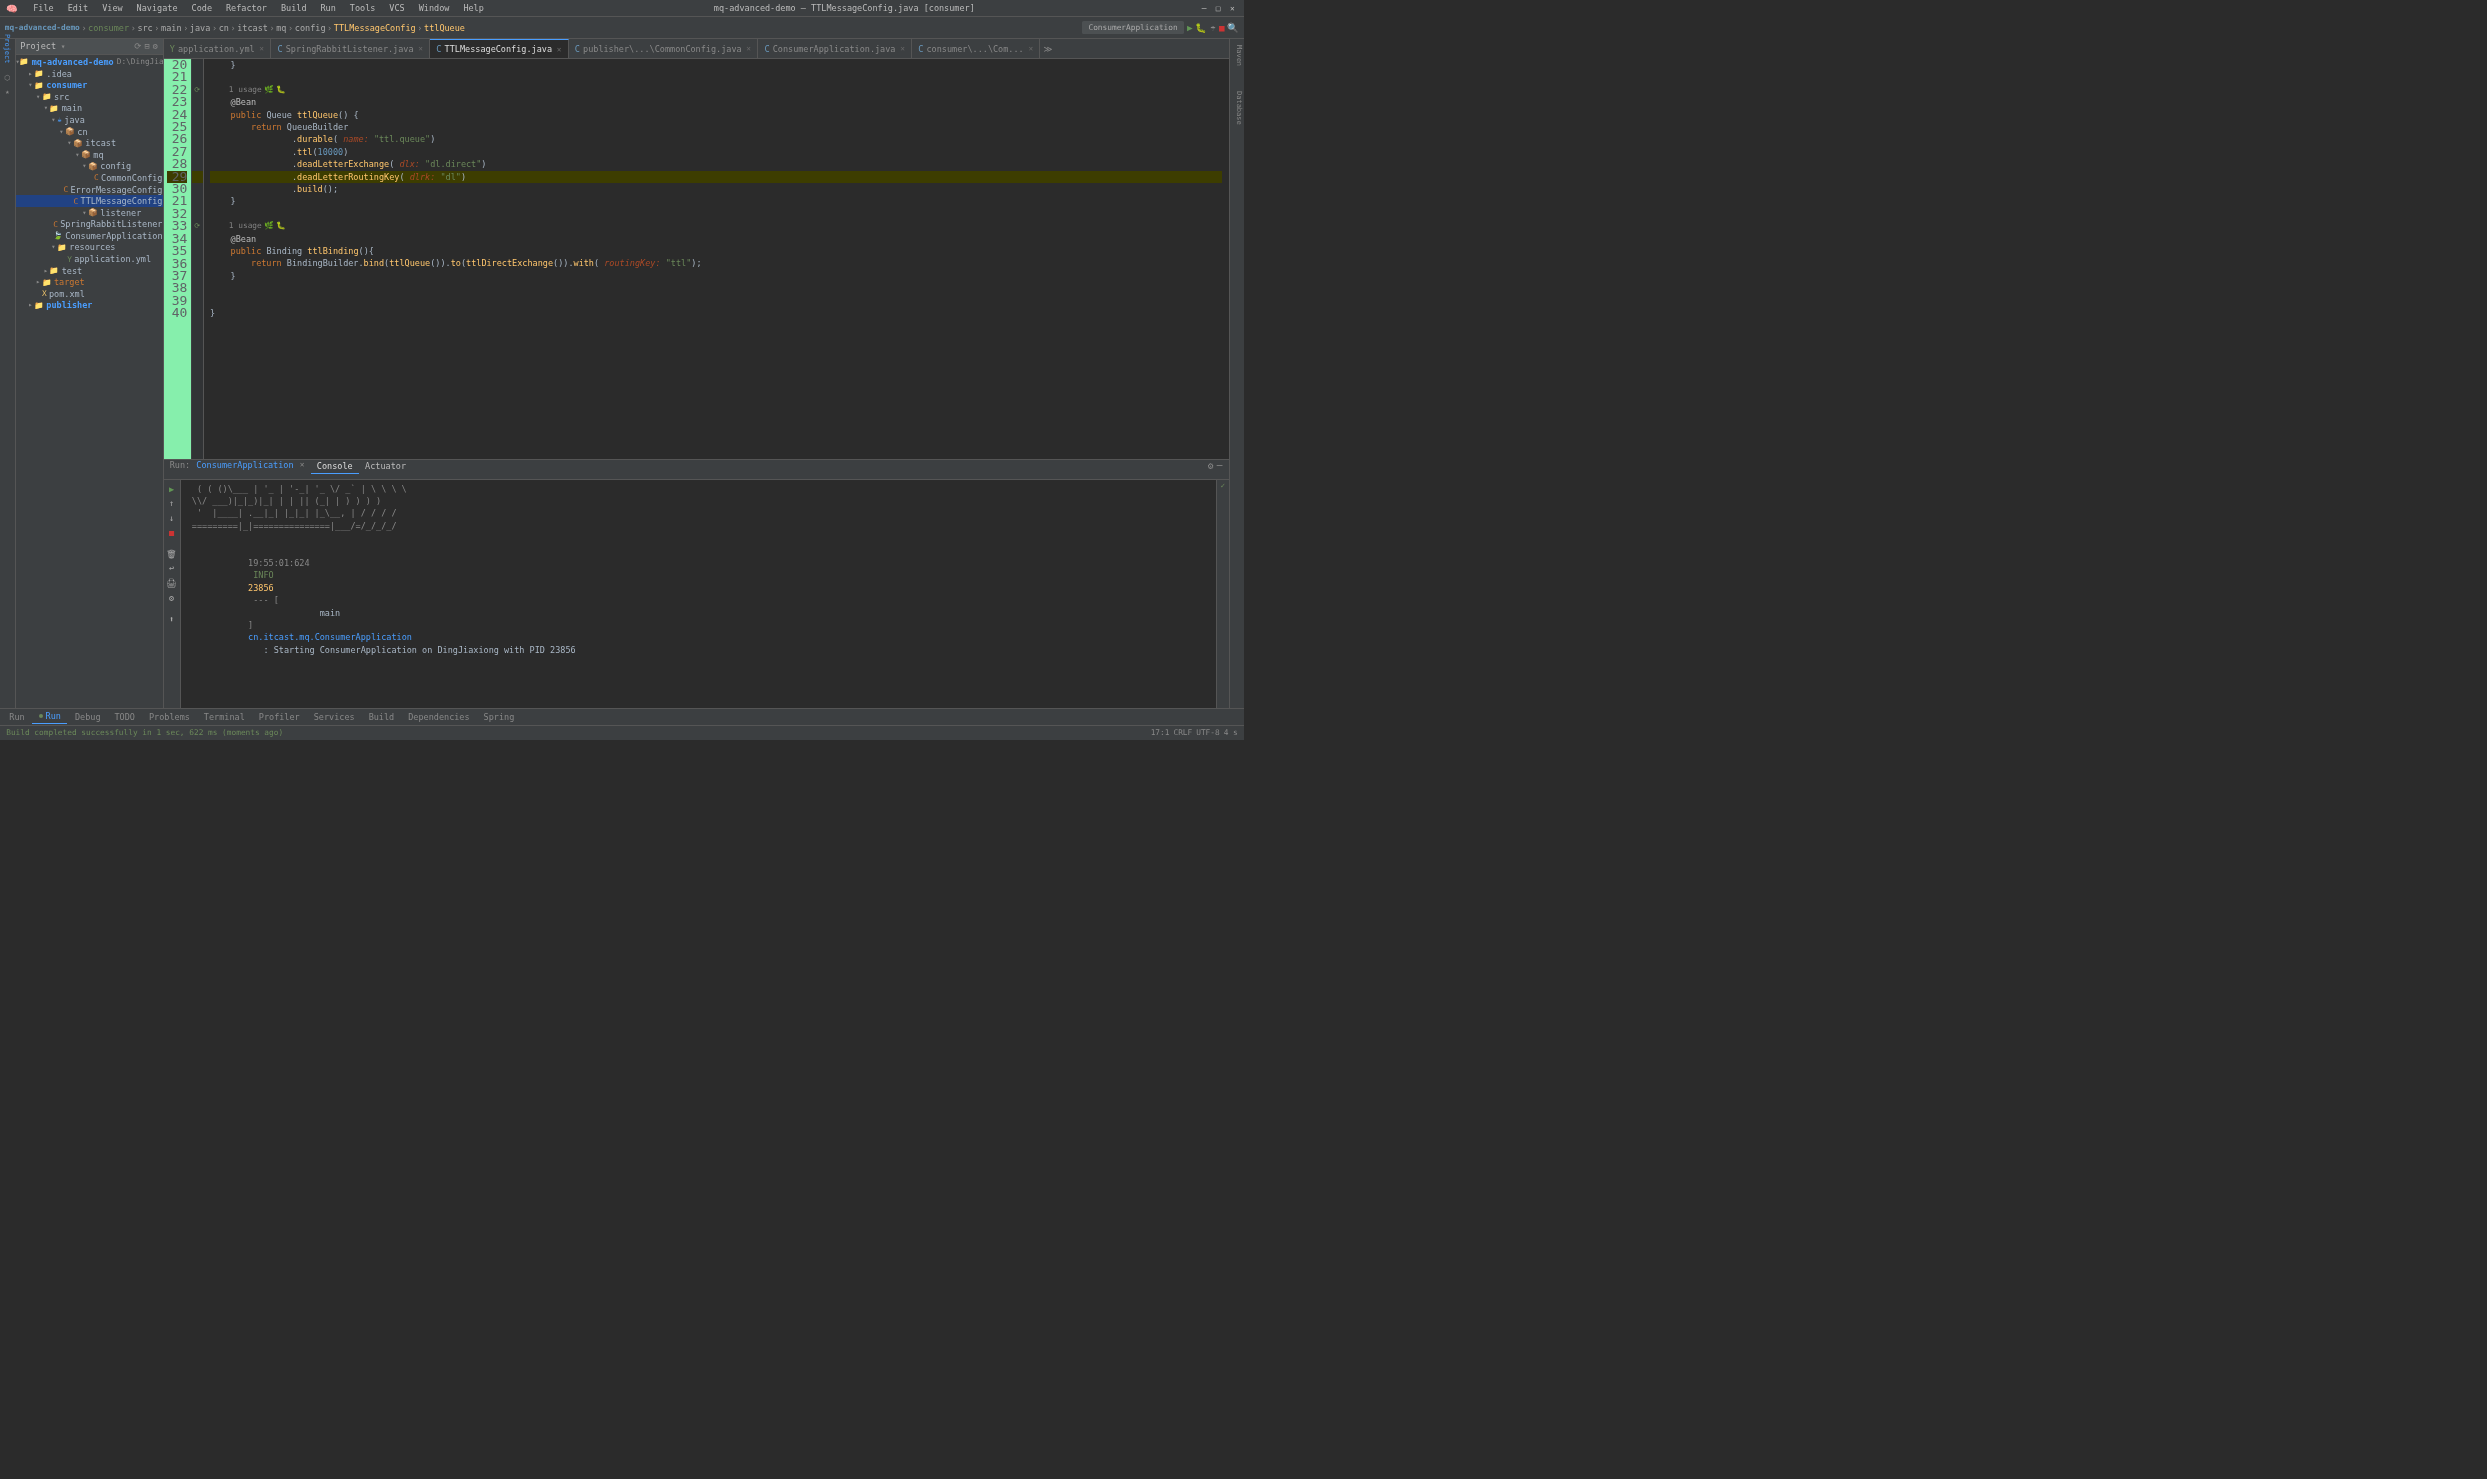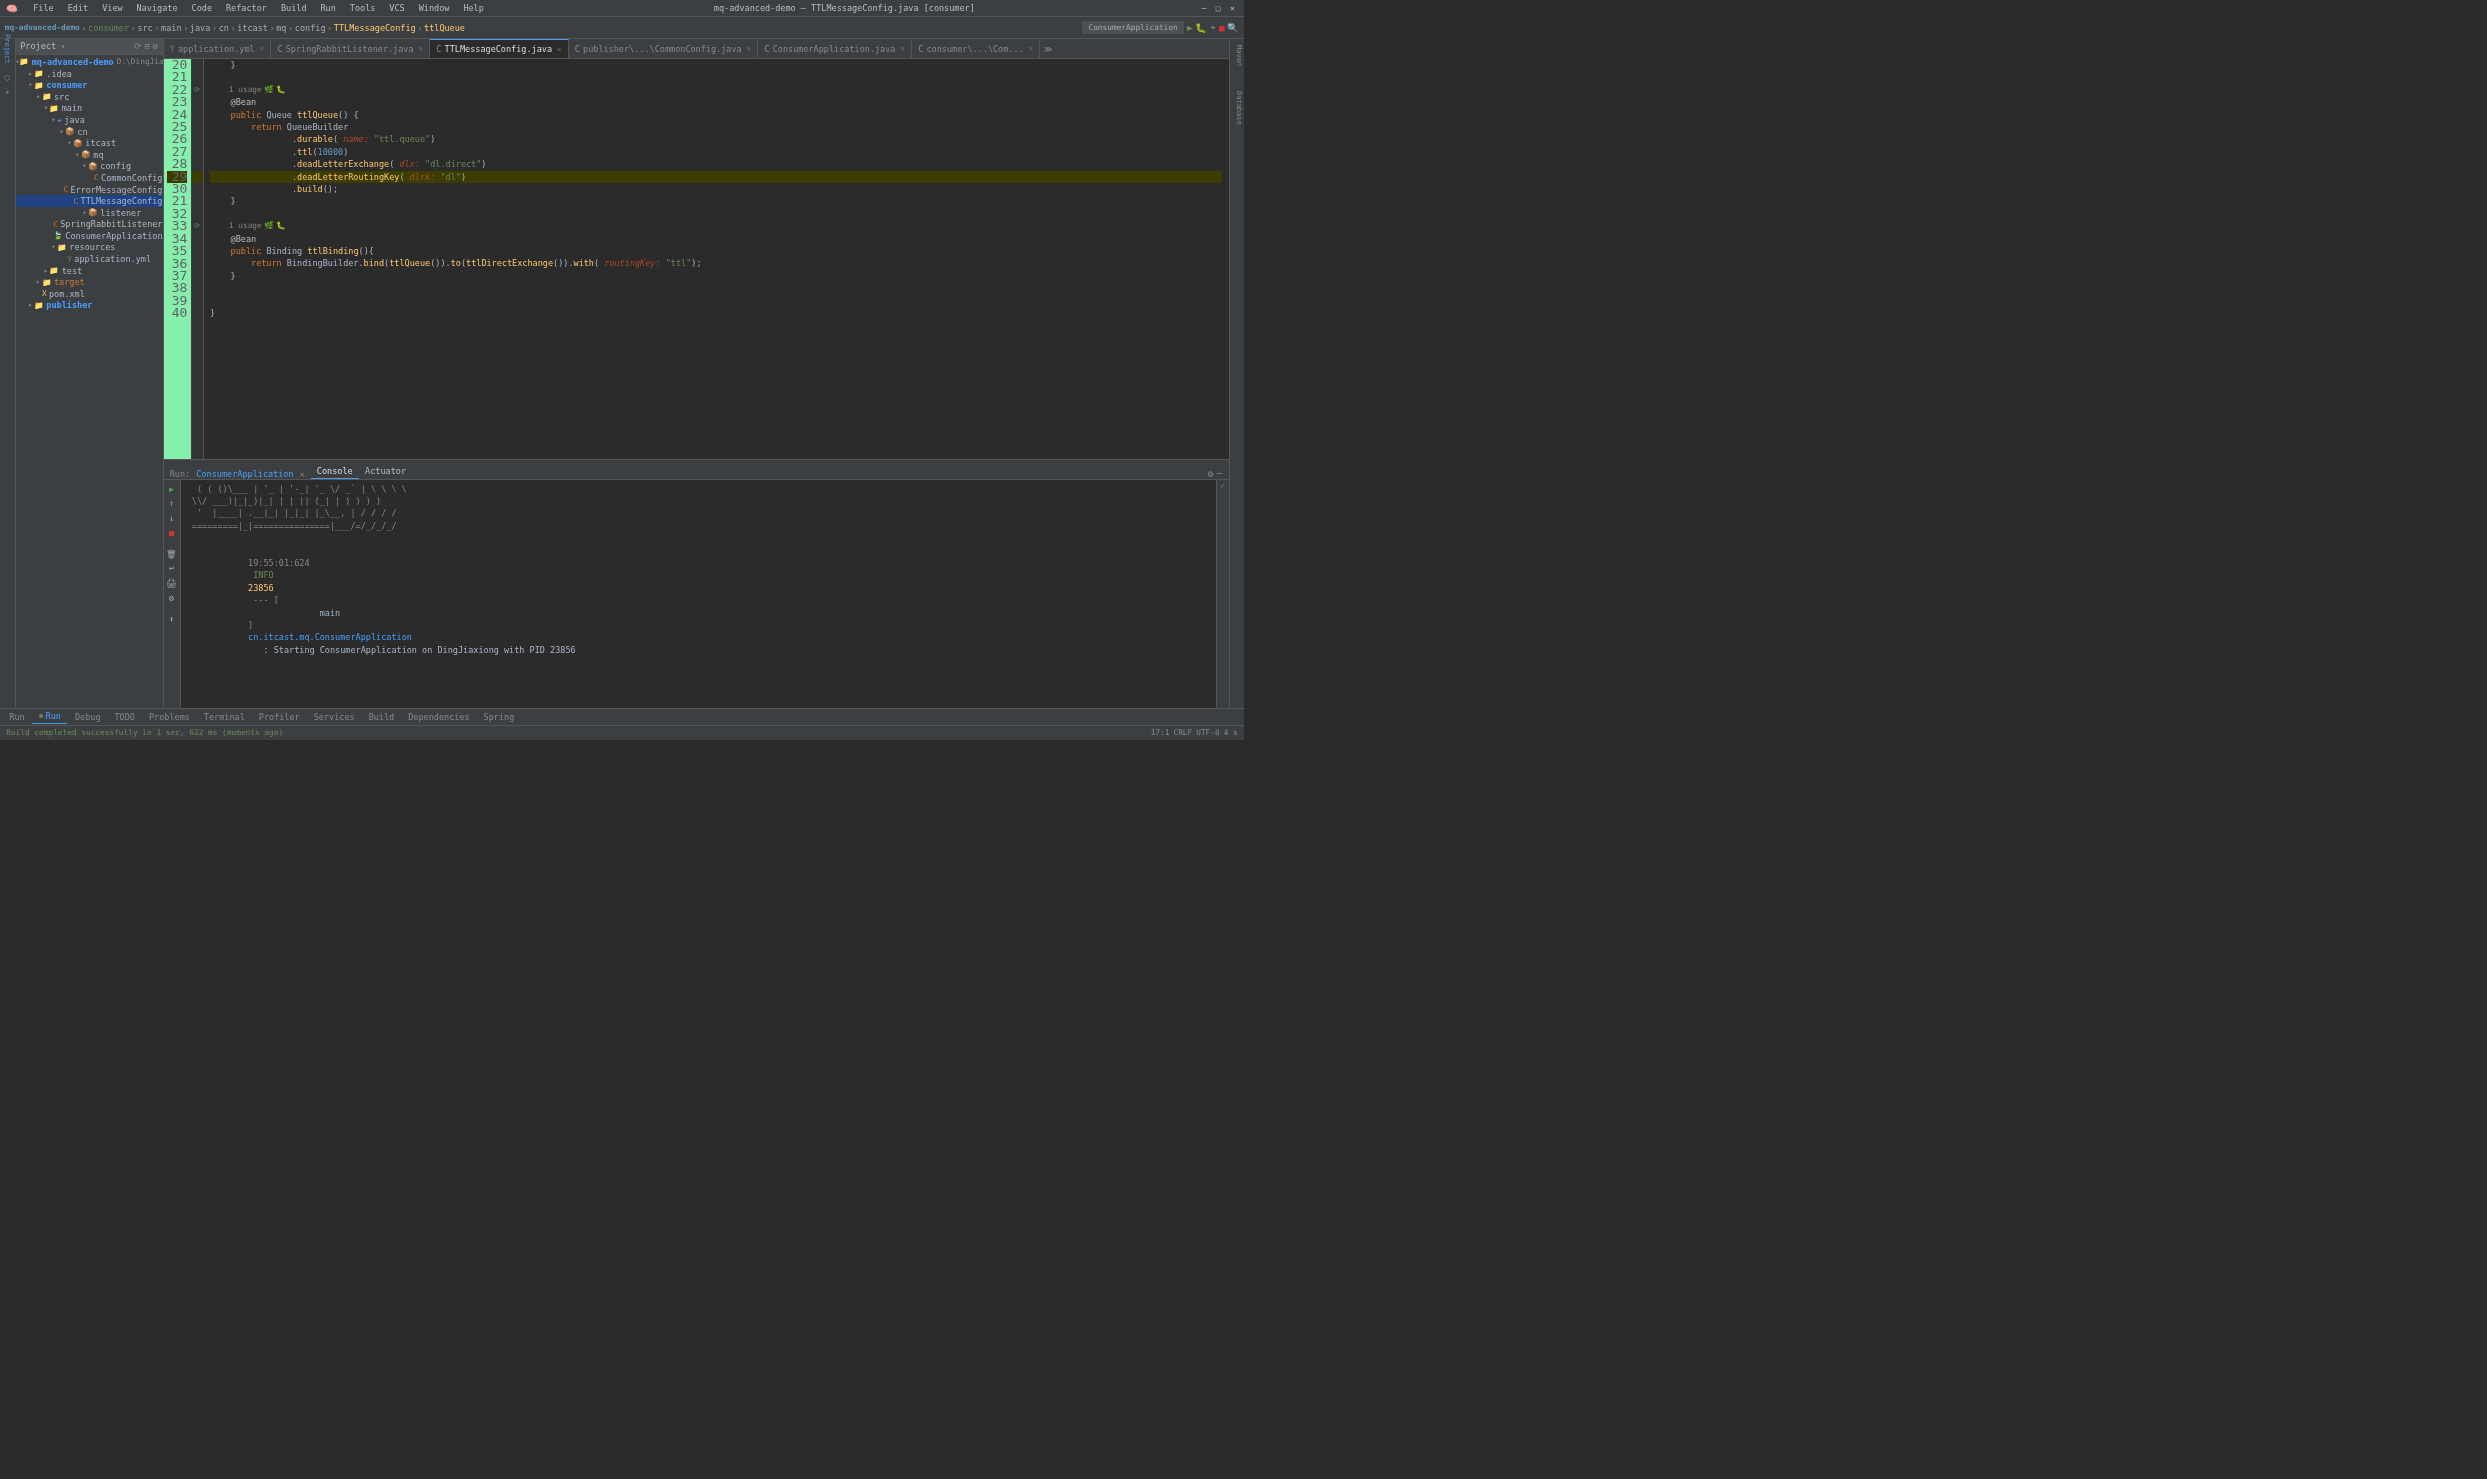--- a/index.html
+++ b/index.html
@@ -66,21 +66,21 @@
     .fn { color: #ffc66d; }
     .param { color: #aa4926; font-style: italic; }
     .num { color: #6897bb; }
 
     
     #right-icons { width: 15.5px; background: #3c3f41; display: flex; flex-direction: column; align-items: center; padding: 3.1px 0; gap: 3.1px; border-left: 0.8px solid #555; }
     #right-icons .r-icon { width: 12.4px; color: #888; font-size: 7px; cursor: pointer; writing-mode: vertical-rl; text-align: center; padding: 3.1px 0; }
 
     
     #run-panel { height: 249px; border-top: 0.8px solid #555; display: flex; flex-direction: column; }
-    #run-panel-header { display: flex; align-items: flex-end; background: #3c3f41; height: 20px; padding: 0 6.2px; border-bottom: 0.8px solid #555; gap: 6.2px; }
+    #run-panel-header { display: flex; align-items: flex-start; background: #3c3f41; height: 20px; padding: 0 6.2px; border-bottom: 0.8px solid #555; gap: 6.2px; }
     #run-panel-header .run-label { font-size: 8.5px; color: #888; }
     #run-panel-header .run-tab { padding: 1.6px 6.2px; font-size: 8.5px; color: #bbb; cursor: pointer; border-bottom: 1.6px solid transparent; }
     #run-panel-header .run-tab.active { color: #ddd; border-bottom: 1.6px solid #4a9eff; }
     #run-panel-header .right-btns { margin-left: auto; display: flex; gap: 3.1px; }
     #run-panel-content { display: flex; flex: 1; overflow: hidden; }
     #run-left-btns { width: 17px; background: #3c3f41; display: flex; flex-direction: column; align-items: center; padding: 3.1px 0; gap: 2.3px; border-right: 0.8px solid #555; }
     #run-left-btns .run-btn { width: 12.4px; height: 12.4px; display: flex; align-items: center; justify-content: center; font-size: 8.5px; color: #aaa; cursor: pointer; }
     #console-output { flex: 1; overflow-y: auto; padding: 3.1px 6.2px; font-size: 8.5px; line-height: 12.4px; background: #2b2b2b; color: #a9b7c6; }
     .console-line { white-space: pre; font-size: 8.5px; line-height: 12.4px; }
     .ascii-art { color: #888; }

